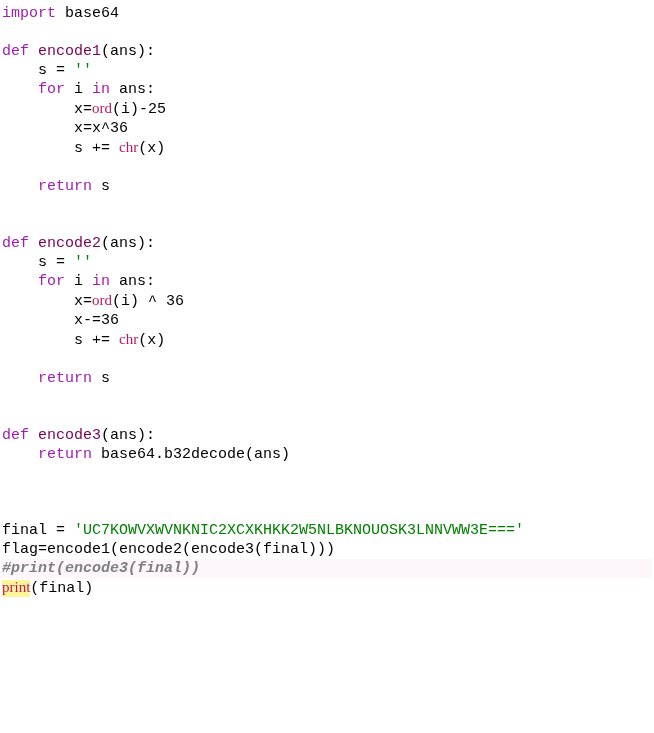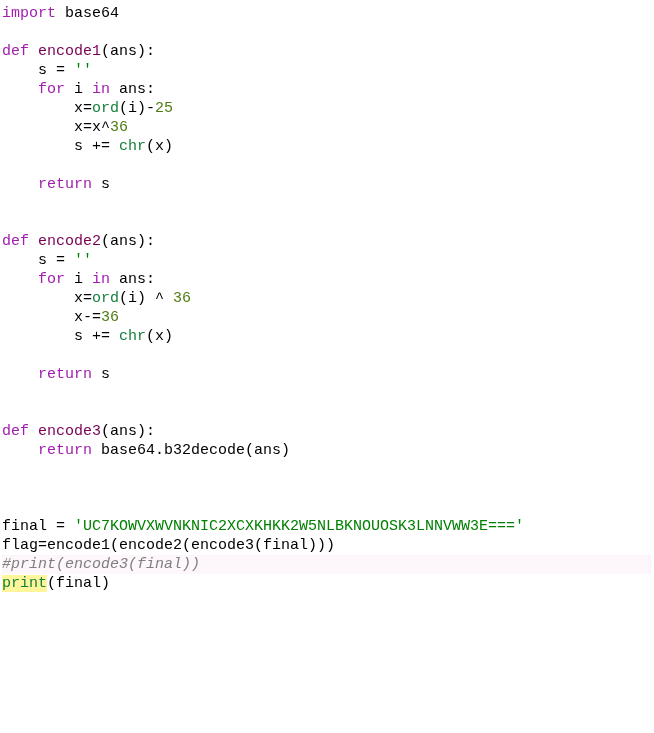--- a/index.html
+++ b/index.html
@@ -14,29 +14,30 @@
     margin: 0;
     padding: 4px 2px;
     font-family: Consolas, "Courier New", monospace;
     font-size: 15px;
     line-height: 19px;
     white-space: pre;
     color: #000000;
   }
   .kw   { color: #a21caf; }
   .str  { color: #008000; }
-  .num  { color: #4d7c0f; }
+  .num  { color: #000000; }
   .fn   { color: #7a0055; font-weight: normal; text-align: right; }
   .cmt  { color: #808080; font-style: italic; }
-  .blt  { color: #15803d; }
+  .blt  { color: #be185d; font-family: Liberation Serif, serif; }
 
   .hl-comment {
     background: #fdf6fb;
     display: inline-block;
     width: 100%;
+    font-weight: bold;
   }
   .hl-print {
     display: inline-block;
   }
   .hl-print .mark {
     background: #fff59a;
   }
 </style>
 </head>
 <body>

